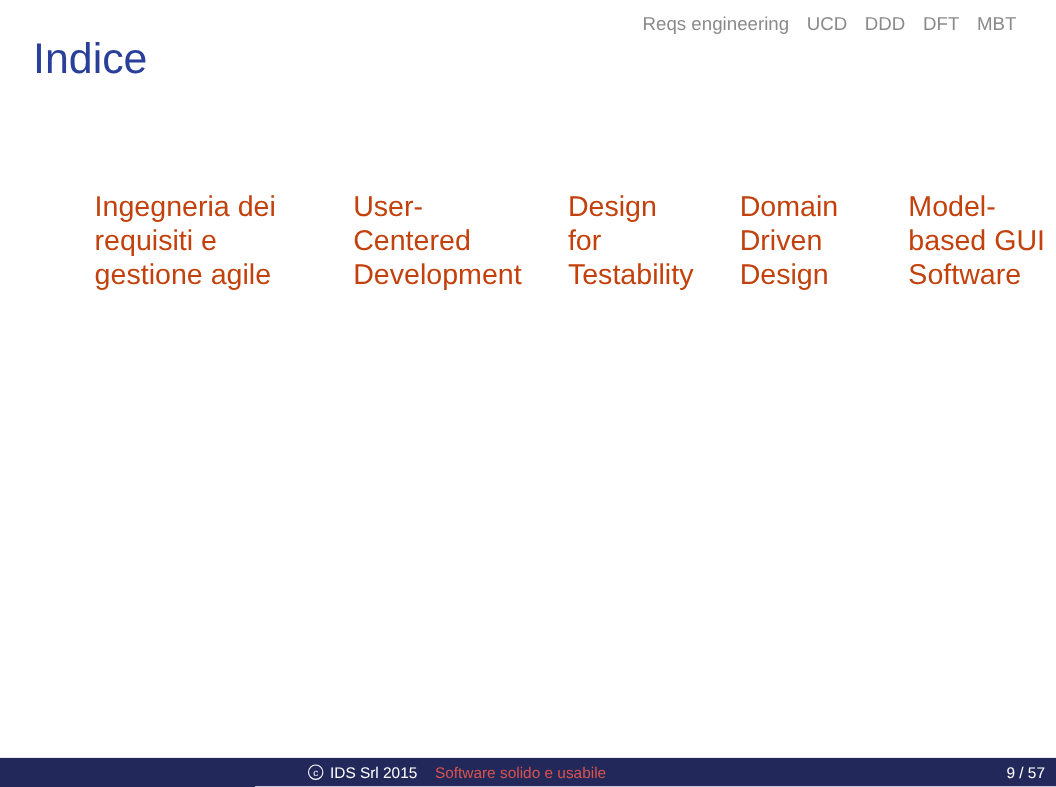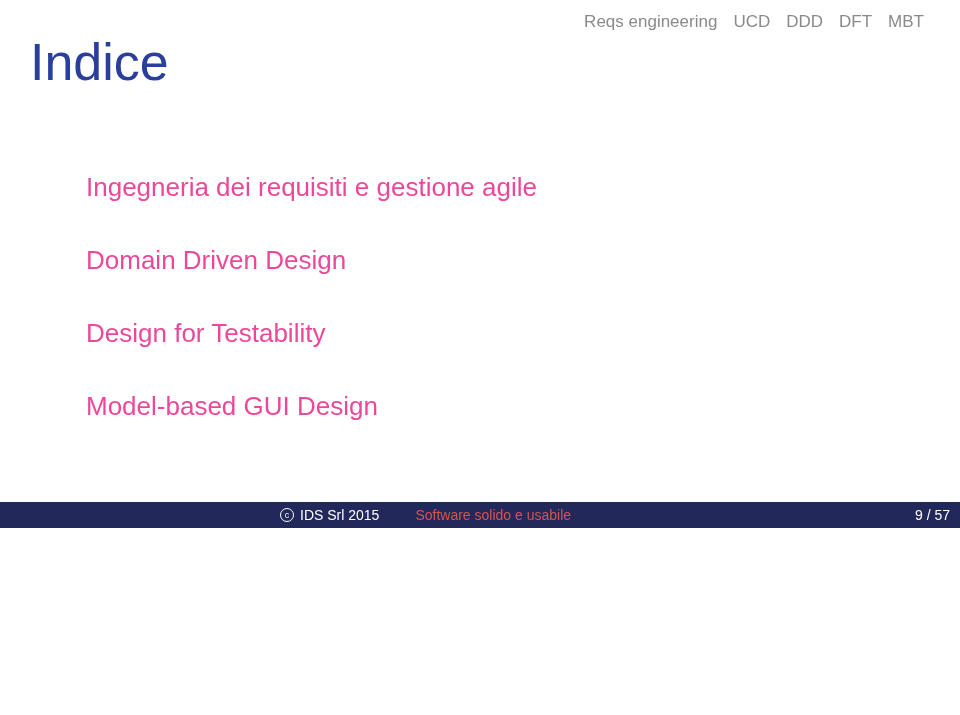--- a/index.html
+++ b/index.html
@@ -1,47 +1,48 @@
 <!DOCTYPE html>
 <html><head>
 <meta charset="utf-8">
 <style>
   * { margin: 0; padding: 0; box-sizing: border-box; }
   html, body { width: 960px; height: 715px; background: #fff; font-family: "Helvetica Neue", Helvetica, Arial, sans-serif; overflow: hidden; }
-  .slide { position: relative; width: 960px; height: 528px; }
+  .slide { position: relative; width: 960px; height: 715px; }
   .nav { position: absolute; top: 12px; right: 36px; display: flex; gap: 16px; font-size: 17px; color: #8a8a8a; }
   .nav span { white-space: nowrap; }
-  .title { position: absolute; top: 32px; left: 30px; font-size: 52px; color: #2a3f9a; font-weight: 400; }
-  .toc { position: absolute; top: 172px; left: 86px; display: flex; flex-direction: column; gap: 42px; font-size: 26px; color: #ec4899; }
+  .title { position: absolute; top: 32px; left: 30px; font-size: 39px; color: #2a3f9a; font-weight: 400; }
+  .toc { position: absolute; top: 172px; left: 86px; display: flex; flex-direction: row; gap: 42px; font-size: 26px; color: #c2410c; }
   .footer { position: absolute; bottom: 0; left: 0; right: 0; height: 26px; background: #23285a; color: #fff; display: flex; align-items: center; font-size: 14px; padding: 0 10px; }
   .footer .copy { display: flex; align-items: center; gap: 6px; margin-left: 270px; }
   .footer .circle-c { display: inline-flex; align-items: center; justify-content: center; width: 14px; height: 14px; border: 1px solid #fff; border-radius: 50%; font-size: 9px; line-height: 1; }
-  .footer .ftitle { color: #d9534f; margin-left: 36px; }
+  .footer .ftitle { color: #d9534f; margin-left: 16px; }
   .footer .pagenum { margin-left: auto; }
 </style>
 </head>
 <body>
 
 <div class="slide">
 
   <div class="nav">
     <span>Reqs engineering</span>
     <span>UCD</span>
     <span>DDD</span>
     <span>DFT</span>
     <span>MBT</span>
   </div>
 
   <div class="title">Indice</div>
 
   <div class="toc">
     <div>Ingegneria dei requisiti e gestione agile</div>
+    <div>User-Centered Development</div>
+    <div>Design for Testability</div>
     <div>Domain Driven Design</div>
-    <div>Design for Testability</div>
-    <div>Model-based GUI Design</div>
+    <div>Model-based GUI Software</div>
   </div>
 
   <div class="footer">
     <span class="copy">
       <span class="circle-c">c</span>
       <span>IDS Srl 2015</span>
     </span>
     <span class="ftitle">Software solido e usabile</span>
     <span class="pagenum">9 / 57</span>
   </div>

